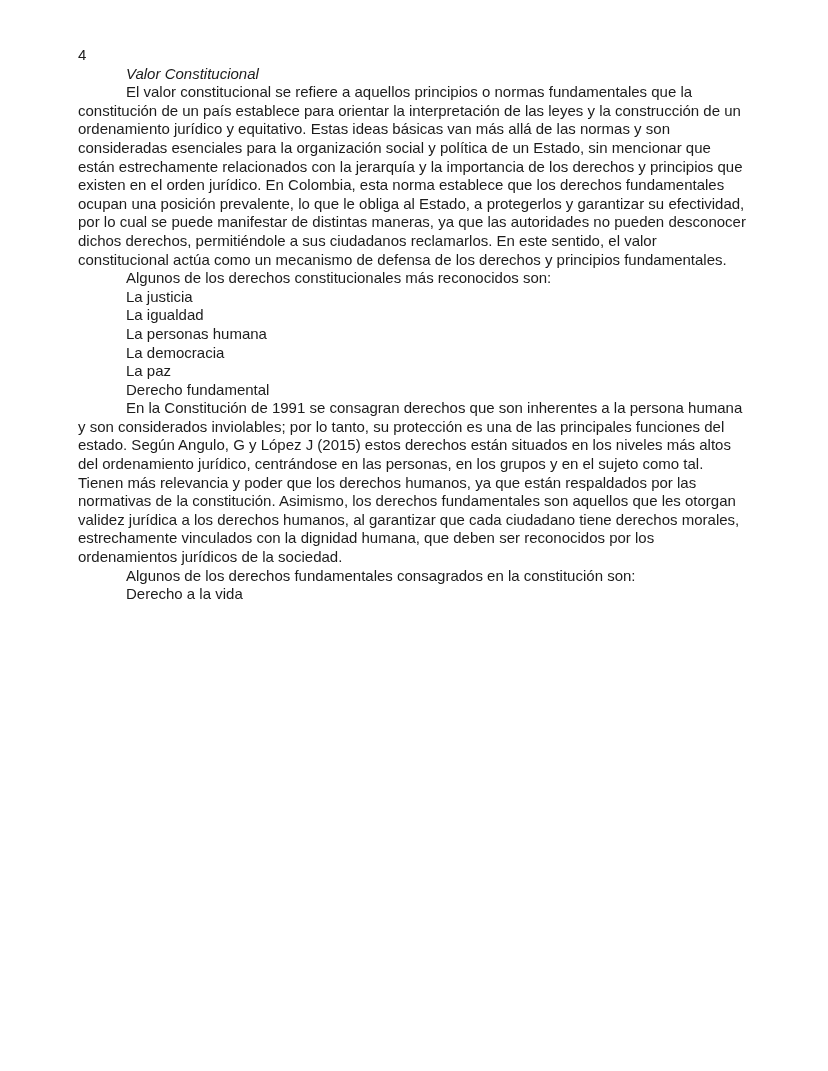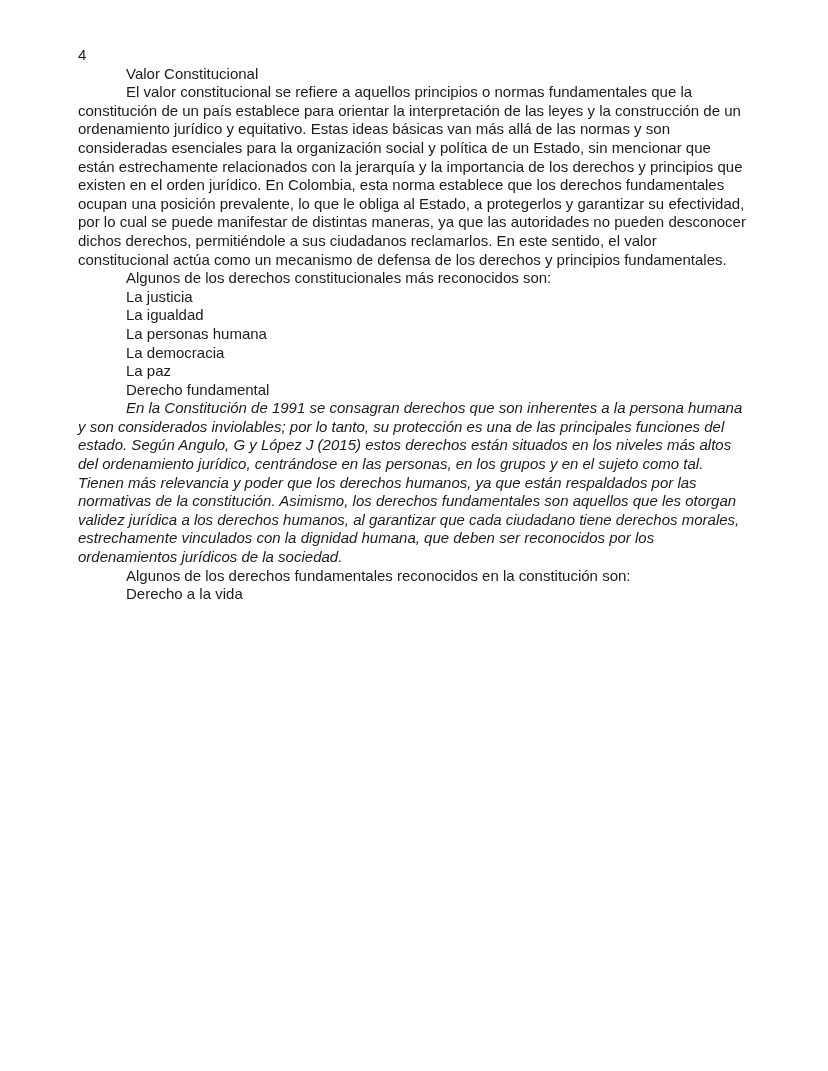--- a/index.html
+++ b/index.html
@@ -27,27 +27,27 @@
   }
   .page-number {
     text-align: right;
     margin: 0;
   }
   .indent {
     text-indent: 48px;
   }
   
   .mt-h1   { margin-top: 24px; }   
-  .mt-h2   { margin-top: 39px; }   
+  .mt-h2   { margin-top: 39px; font-style: italic; }   
   .mt-p1   { margin-top: 10px; }   
   .mt-intro{ margin-top: 6px;  }   
   .mt-li   { margin-top: 16px; }   
   .mt-li1  { margin-top: 17px; }   
   .mt-h3   { margin-top: 50px; }   
-  .mt-p2   { margin-top: 12px; font-style: italic; }   
+  .mt-p2   { margin-top: 12px; }   
   .mt-intro2{ margin-top: 4px; }   
 </style>
 </head>
 <body>
 
 <div class="page">
 
   <p class="page-number">4</p>
 
 
@@ -65,17 +65,17 @@
   <p class="indent mt-li">La personas humana</p>
 
   <p class="indent mt-li">La democracia</p>
 
   <p class="indent mt-li">La paz</p>
 
   <p class="indent mt-h3">Derecho fundamental</p>
 
   <p class="indent mt-p2">En la Constitución de 1991 se consagran derechos que son inherentes a la persona humana y son considerados inviolables; por lo tanto, su protección es una de las principales funciones del estado. Según Angulo, G y López J (2015) estos derechos están situados en los niveles más altos del ordenamiento jurídico, centrándose en las personas, en los grupos y en el sujeto como tal. Tienen más relevancia y poder que los derechos humanos, ya que están respaldados por las normativas de la constitución. Asimismo, los derechos fundamentales son aquellos que les otorgan validez jurídica a los derechos humanos, al garantizar que cada ciudadano tiene derechos morales, estrechamente vinculados con la dignidad humana, que deben ser reconocidos por los ordenamientos jurídicos de la sociedad.</p>
 
-  <p class="indent mt-intro2">Algunos de los derechos fundamentales reconocidos en la constitución son:</p>
+  <p class="indent mt-intro2">Algunos de los derechos fundamentales consagrados en la constitución son:</p>
 
   <p class="indent mt-li">Derecho a la vida</p>
 
 </div>
 
 </body></html>

